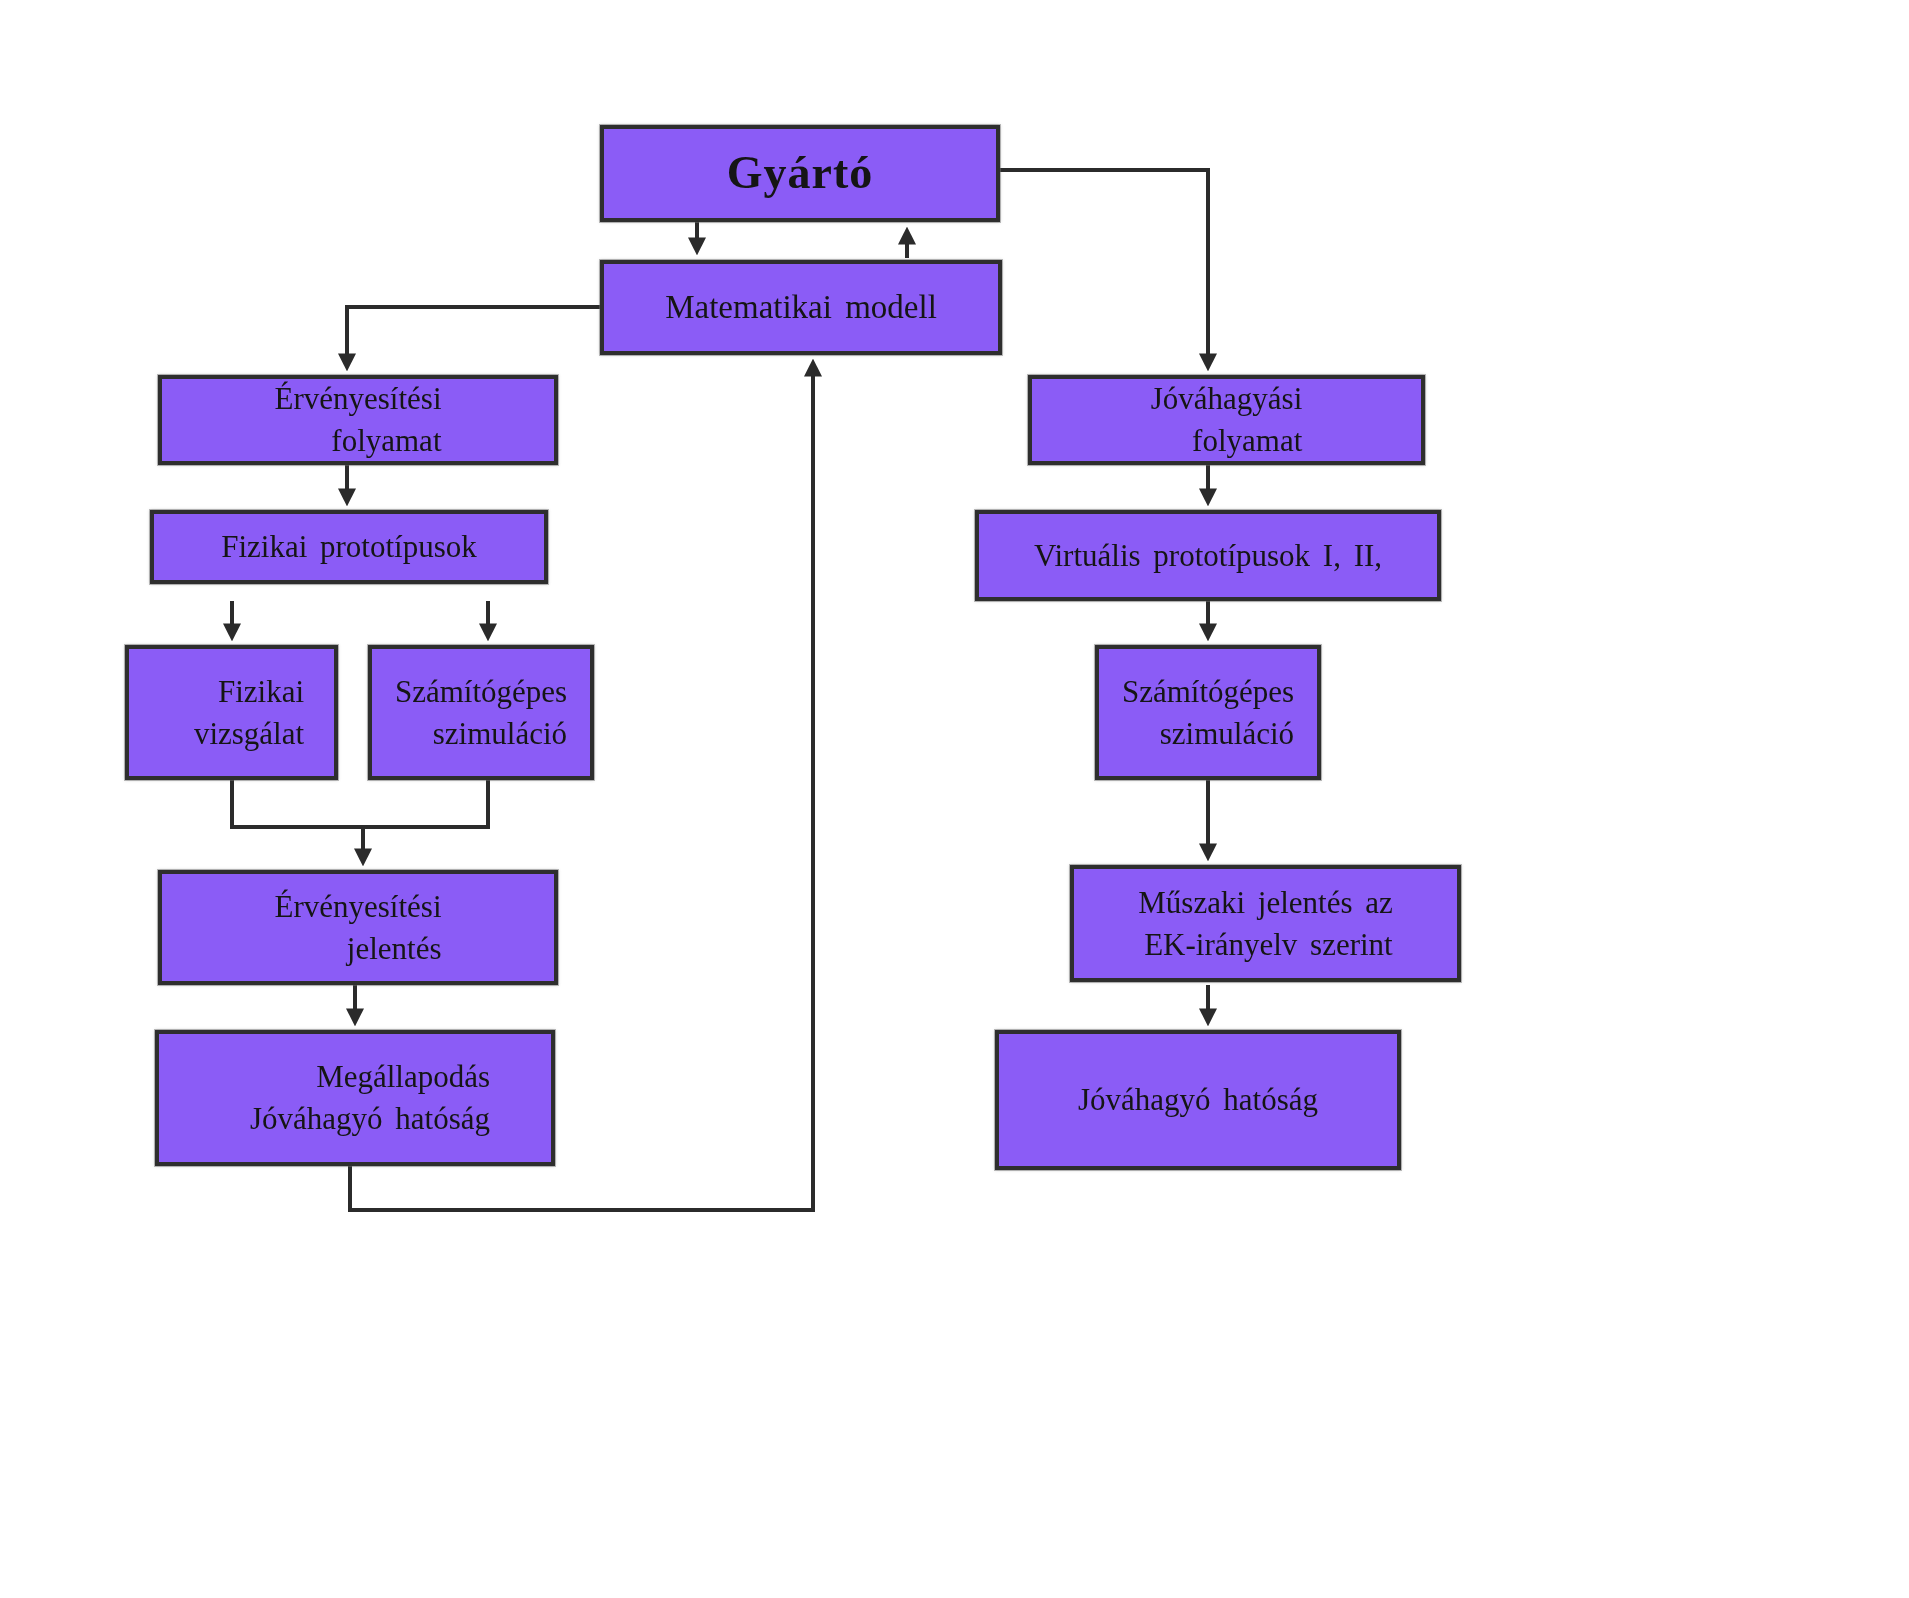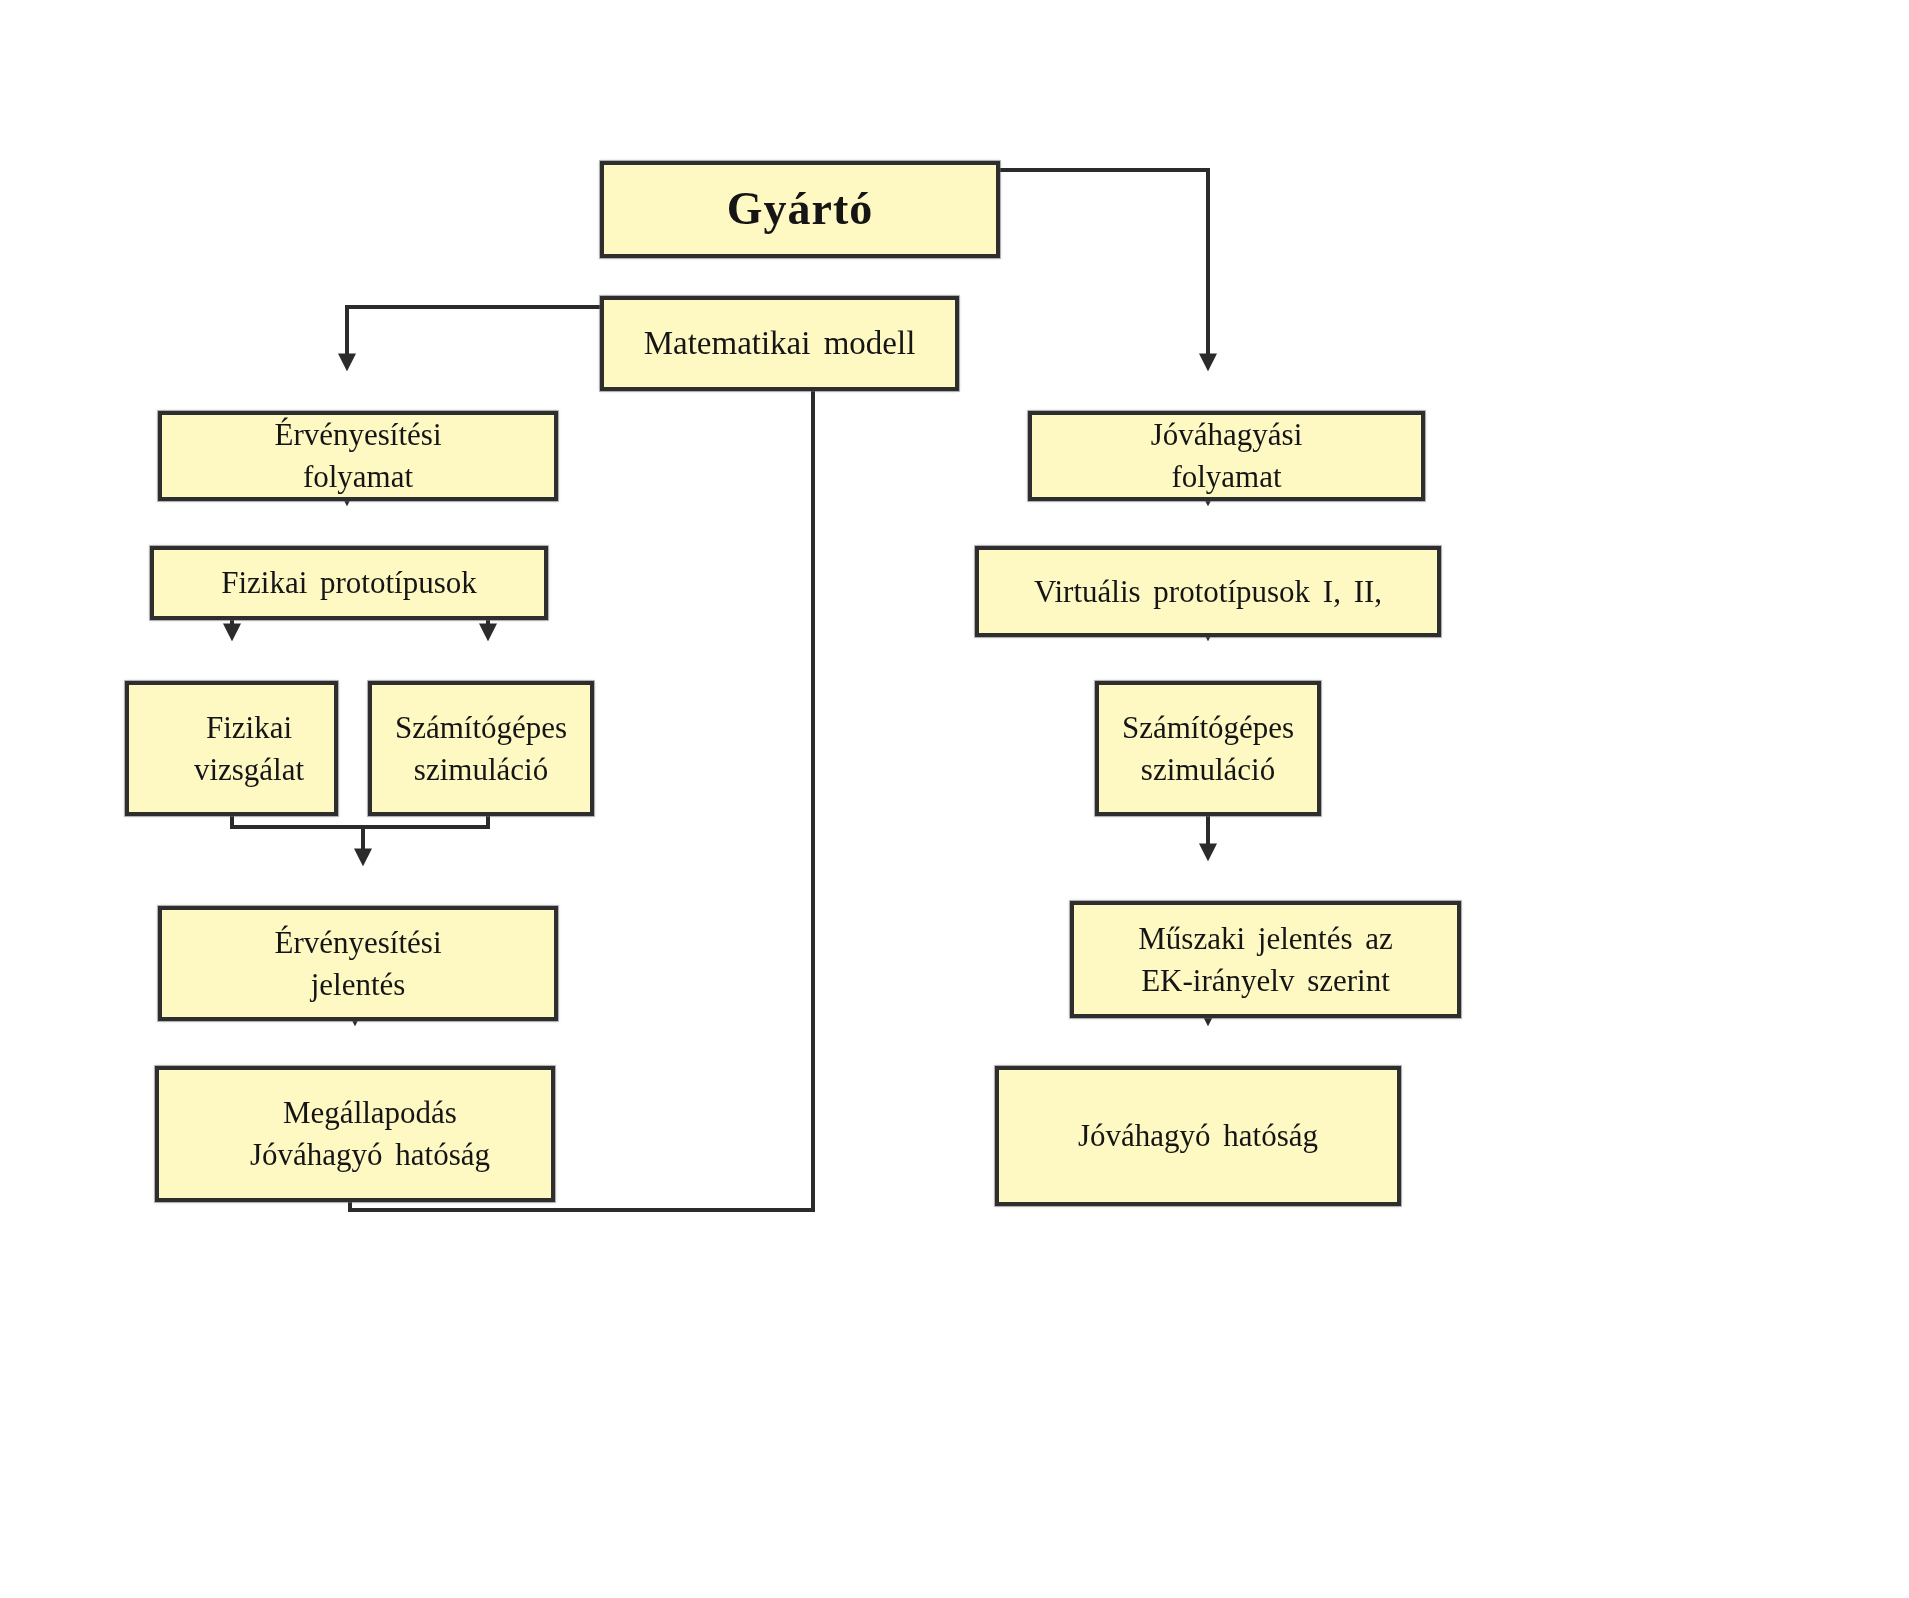--- a/index.html
+++ b/index.html
@@ -19,32 +19,31 @@
     position: absolute;
     left: 0;
     top: 0;
     width: 1909px;
     height: 1598px;
   }
   .node {
     position: absolute;
     box-sizing: border-box;
     border: 4px solid #2e2e2e;
-    background: #fef9c3;
+    background: #8b5cf6;
     display: flex;
     align-items: center;
     justify-content: center;
-    text-align: center;
+    text-align: right;
     color: #151515;
     font-size: 31px;
     line-height: 1.35;
     white-space: pre-line;
     word-spacing: 5px;
     box-shadow: 0 0 0 1px rgba(110,110,110,0.45), 0 0 3px rgba(60,60,60,0.35);
-    margin-top: 36px;
   }
   .node.title {
     font-size: 46px;
     font-weight: bold;
     letter-spacing: 1px;
   }
 </style>
 </head>
 <body>
 
@@ -69,21 +68,21 @@
     <path d="M355 985 V1021" marker-end="url(#arrow)"></path>
     <path d="M350 1166 V1210 H813 V364" marker-end="url(#arrow)"></path>
     <path d="M1208 465 V501" marker-end="url(#arrow)"></path>
     <path d="M1208 601 V636" marker-end="url(#arrow)"></path>
     <path d="M1208 780 V856" marker-end="url(#arrow)"></path>
     <path d="M1208 985 V1021" marker-end="url(#arrow)"></path>
   </svg>
 
   <div class="node title" style="left:600px; top:125px; width:400px; height:97px;">Gyártó</div>
 
-  <div class="node" style="left:600px; top:260px; width:359px; height:95px; font-size:33px;">Matematikai modell</div>
+  <div class="node" style="left:600px; top:260px; width:402px; height:95px; font-size:33px;">Matematikai modell</div>
 
   <div class="node" style="left:158px; top:375px; width:400px; height:90px;">Érvényesítési
 folyamat</div>
 
   <div class="node" style="left:150px; top:510px; width:398px; height:74px;">Fizikai prototípusok</div>
 
   <div class="node" style="left:125px; top:645px; width:213px; height:135px;padding-left:35px;">Fizikai
 vizsgálat</div>
 
   <div class="node" style="left:368px; top:645px; width:226px; height:135px;">Számítógépes

